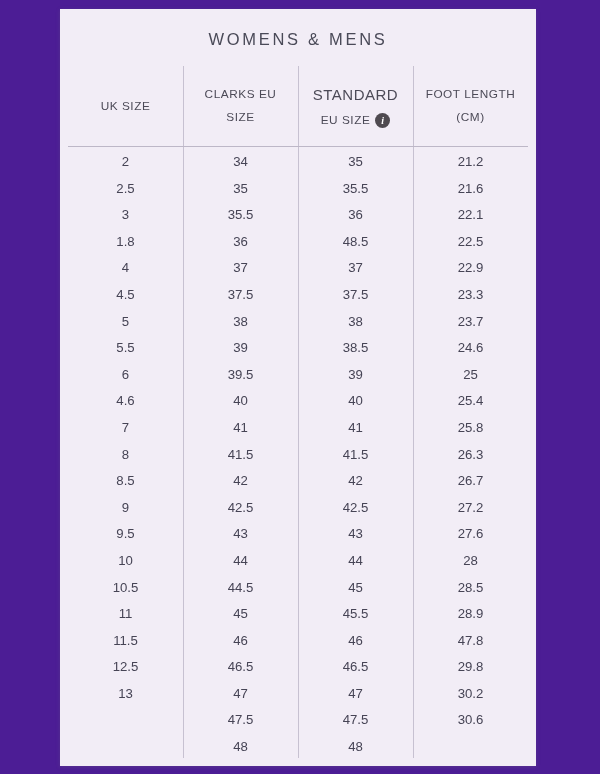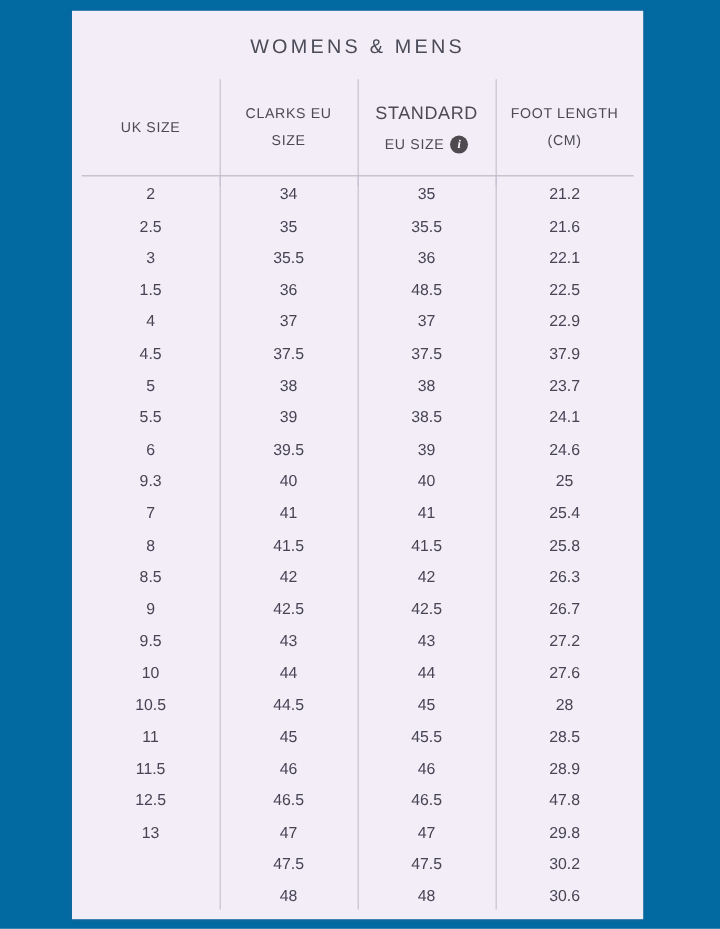--- a/index.html
+++ b/index.html
@@ -11,21 +11,21 @@
     width: 600px;
     height: 774px;
     font-family: "Liberation Sans", sans-serif;
     overflow: hidden;
   }
 
   .page {
     position: relative;
     width: 600px;
     height: 774px;
-    background: #0369a1;
+    background: #4c1d95;
   }
 
   
   .size-card {
     position: absolute;
     left: 60px;
     top: 9px;
     width: 476px;
     height: 757px;
     background: #f2edf6;
@@ -181,27 +181,27 @@
         </div>
       </div>
 
     <div class="header-rule"></div>
 
     <div class="table-body">
         <div class="body-col">
           <div class="cell">2</div>
           <div class="cell">2.5</div>
           <div class="cell">3</div>
-          <div class="cell">1.5</div>
+          <div class="cell">1.8</div>
           <div class="cell">4</div>
           <div class="cell">4.5</div>
           <div class="cell">5</div>
           <div class="cell">5.5</div>
           <div class="cell">6</div>
-          <div class="cell">9.3</div>
+          <div class="cell">4.6</div>
           <div class="cell">7</div>
           <div class="cell">8</div>
           <div class="cell">8.5</div>
           <div class="cell">9</div>
           <div class="cell">9.5</div>
           <div class="cell">10</div>
           <div class="cell">10.5</div>
           <div class="cell">11</div>
           <div class="cell">11.5</div>
           <div class="cell">12.5</div>
@@ -256,23 +256,22 @@
           <div class="cell">47</div>
           <div class="cell">47.5</div>
           <div class="cell">48</div>
         </div>
         <div class="body-col">
           <div class="cell">21.2</div>
           <div class="cell">21.6</div>
           <div class="cell">22.1</div>
           <div class="cell">22.5</div>
           <div class="cell">22.9</div>
-          <div class="cell">37.9</div>
+          <div class="cell">23.3</div>
           <div class="cell">23.7</div>
-          <div class="cell">24.1</div>
           <div class="cell">24.6</div>
           <div class="cell">25</div>
           <div class="cell">25.4</div>
           <div class="cell">25.8</div>
           <div class="cell">26.3</div>
           <div class="cell">26.7</div>
           <div class="cell">27.2</div>
           <div class="cell">27.6</div>
           <div class="cell">28</div>
           <div class="cell">28.5</div>

